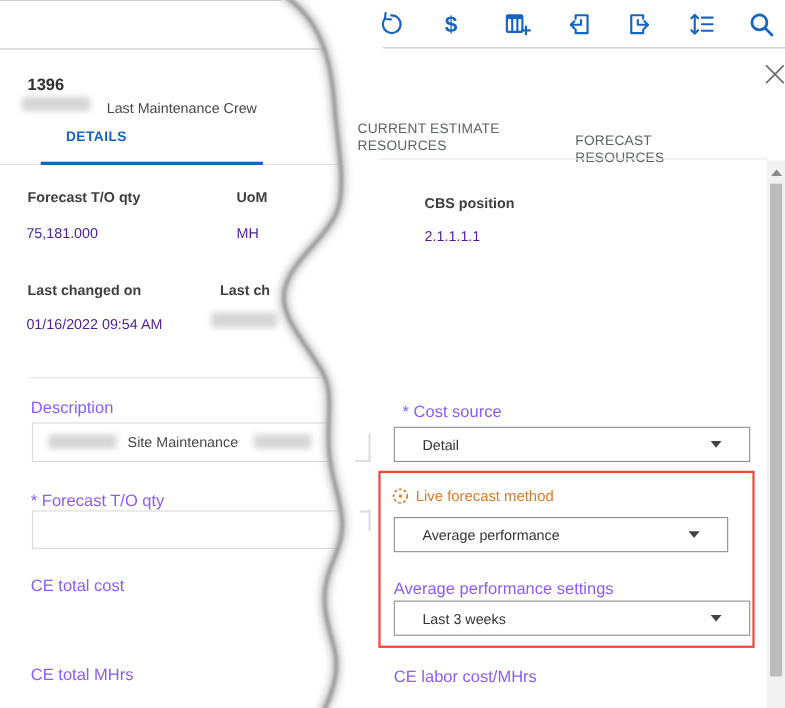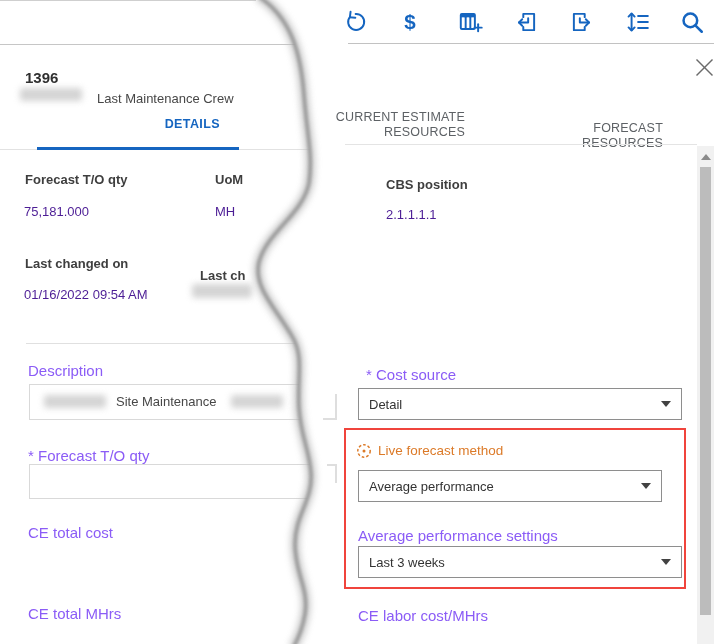--- a/index.html
+++ b/index.html
@@ -6,25 +6,25 @@
   #screen{position:relative;width:714px;height:644px;background:#fff;overflow:hidden;
           font-family:"Liberation Sans", sans-serif;}
   .abs{position:absolute;}
   .hline{position:absolute;height:1px;background:#c6c6c6;}
   .blabel{position:absolute;font-size:13px;font-weight:bold;color:#3e3e3e;white-space:nowrap;}
   .val{position:absolute;font-size:13px;color:#4c1d95;white-space:nowrap;}
   .flabel{position:absolute;font-size:15px;color:#8b5cf6;white-space:nowrap;}
   .blur{position:absolute;background:#bdbdbd;filter:blur(3px);border-radius:2px;opacity:.65;}
   .inputbox{position:absolute;border:1px solid #d9d9d9;background:#fff;}
   .dd{position:absolute;border:1px solid #8e8e8e;background:#fff;display:flex;align-items:center;
-      font-size:13px;color:#333;padding:0 10px;box-sizing:border-box;cursor:pointer;}
+      font-size:13px;color:#333;padding:0 25px;box-sizing:border-box;cursor:pointer;}
   .dd .txt{flex:1;}
   .caret{width:0;height:0;border-left:5px solid transparent;border-right:5px solid transparent;
          border-top:6px solid #424242;}
-  .tabtxt{position:absolute;font-size:12.5px;color:#5d6165;letter-spacing:.2px;text-align:right;
+  .tabtxt{position:absolute;font-size:12.5px;color:#5d6165;letter-spacing:.2px;text-align:left;
           line-height:15px;cursor:pointer;}
   .toolicon{position:absolute;width:26px;height:26px;cursor:pointer;}
   .toolicon svg{stroke:#1565c0;fill:none;stroke-width:1.8;stroke-linecap:round;stroke-linejoin:round;}
   .frag{position:absolute;z-index:8;}
   .tear{position:absolute;left:0;top:0;z-index:5;pointer-events:none;}
   .rightpane{z-index:10;}
   .leftpane{z-index:1;}
 </style>
 </head>
 <body>
@@ -42,21 +42,21 @@
     <div class="tabtxt" style="left:60px;top:117px;width:160px;color:#1565c0;font-weight:bold;letter-spacing:.4px;">DETAILS</div>
     <div class="hline" style="left:0;top:149px;width:330px;background:#e2e2e2;"></div>
     <div class="abs" style="left:37px;top:147px;width:202px;height:3px;background:#1565c0;"></div>
 
     <div class="blabel" style="left:25px;top:172px;">Forecast T/O qty</div>
     <div class="blabel" style="left:215px;top:172px;">UoM</div>
     <div class="val" style="left:24px;top:204px;">75,181.000</div>
     <div class="val" style="left:215px;top:204px;">MH</div>
 
     <div class="blabel" style="left:25px;top:256px;">Last changed on</div>
-    <div class="blabel" style="left:200px;top:256px;margin-top:12px;">Last ch</div>
+    <div class="blabel" style="left:200px;top:256px;">Last ch</div>
     <div class="val" style="left:24px;top:287px;">01/16/2022 09:54 AM</div>
     <div class="blur" style="left:192px;top:284px;width:60px;height:14px;"></div>
 
     <div class="hline" style="left:26px;top:343px;width:300px;background:#e0e0e0;"></div>
 
     <div class="flabel" style="left:28px;top:362px;">Description</div>
     <div class="inputbox" style="left:29px;top:384px;width:306px;height:34px;">
       <div class="blur" style="left:14px;top:10px;width:62px;height:13px;"></div>
       <div class="abs" style="left:86px;top:9px;font-size:13px;color:#474747;white-space:nowrap;">Site Maintenance</div>
       <div class="blur" style="left:201px;top:10px;width:52px;height:13px;"></div>

